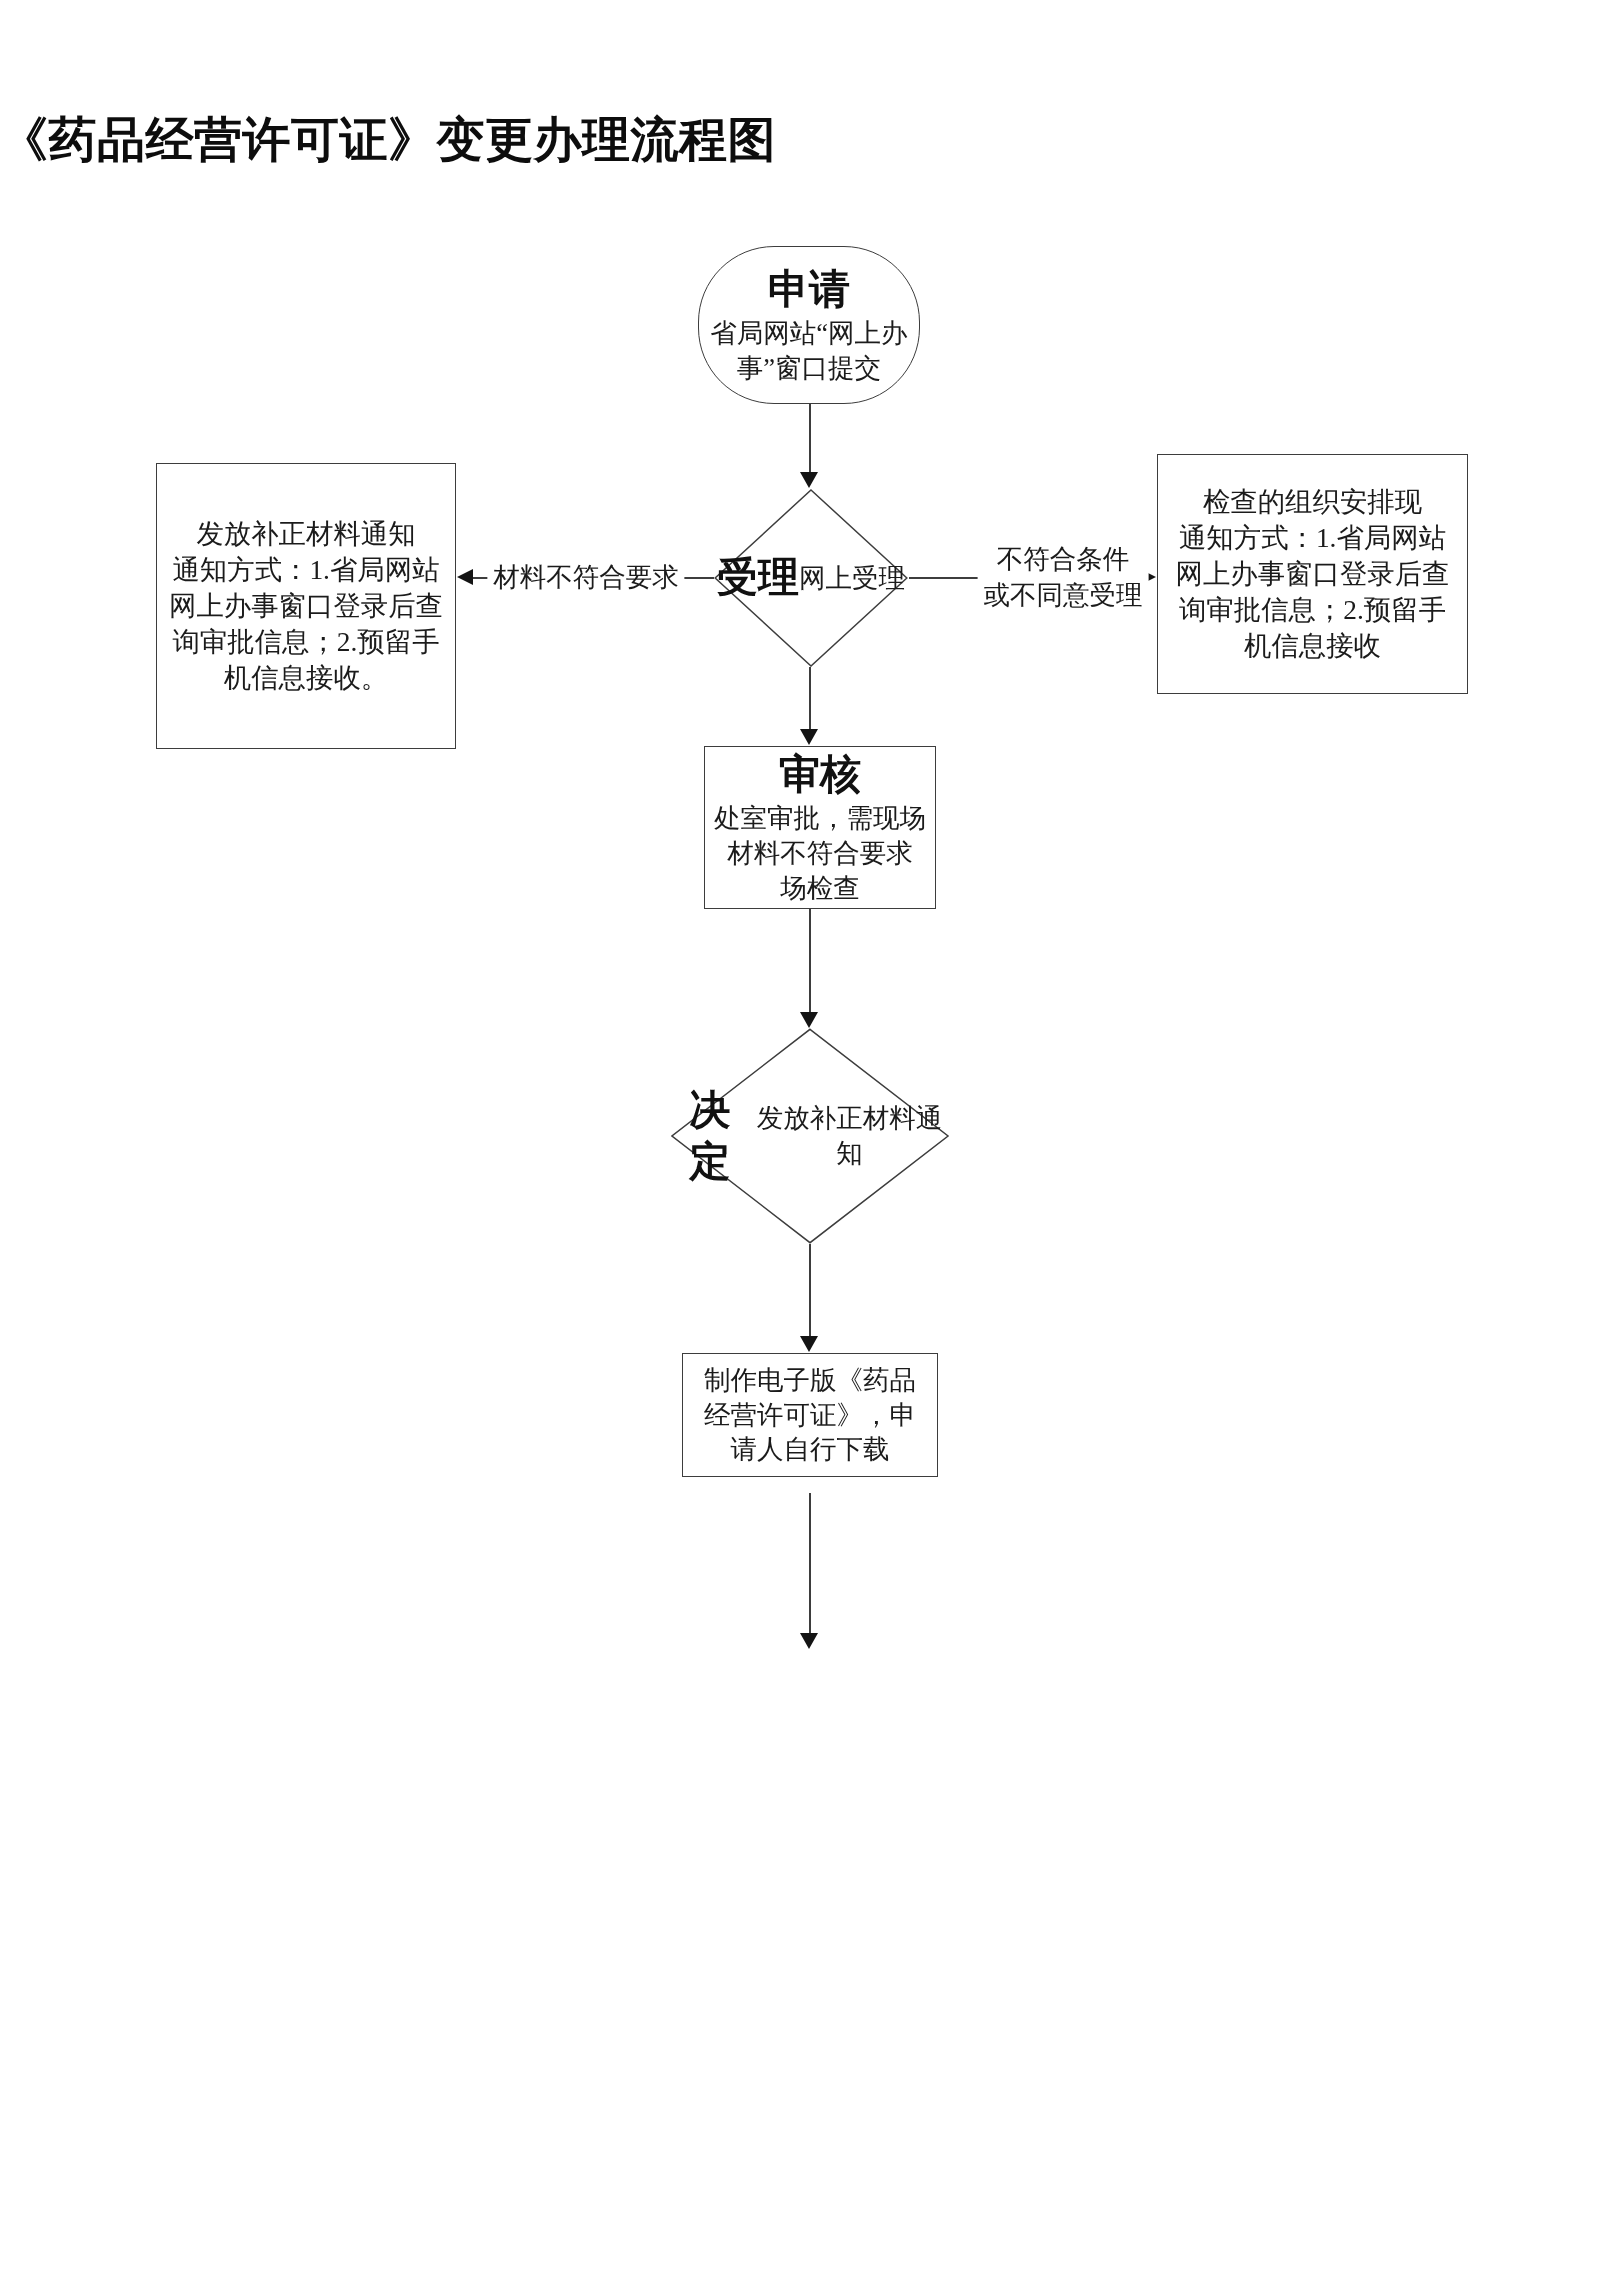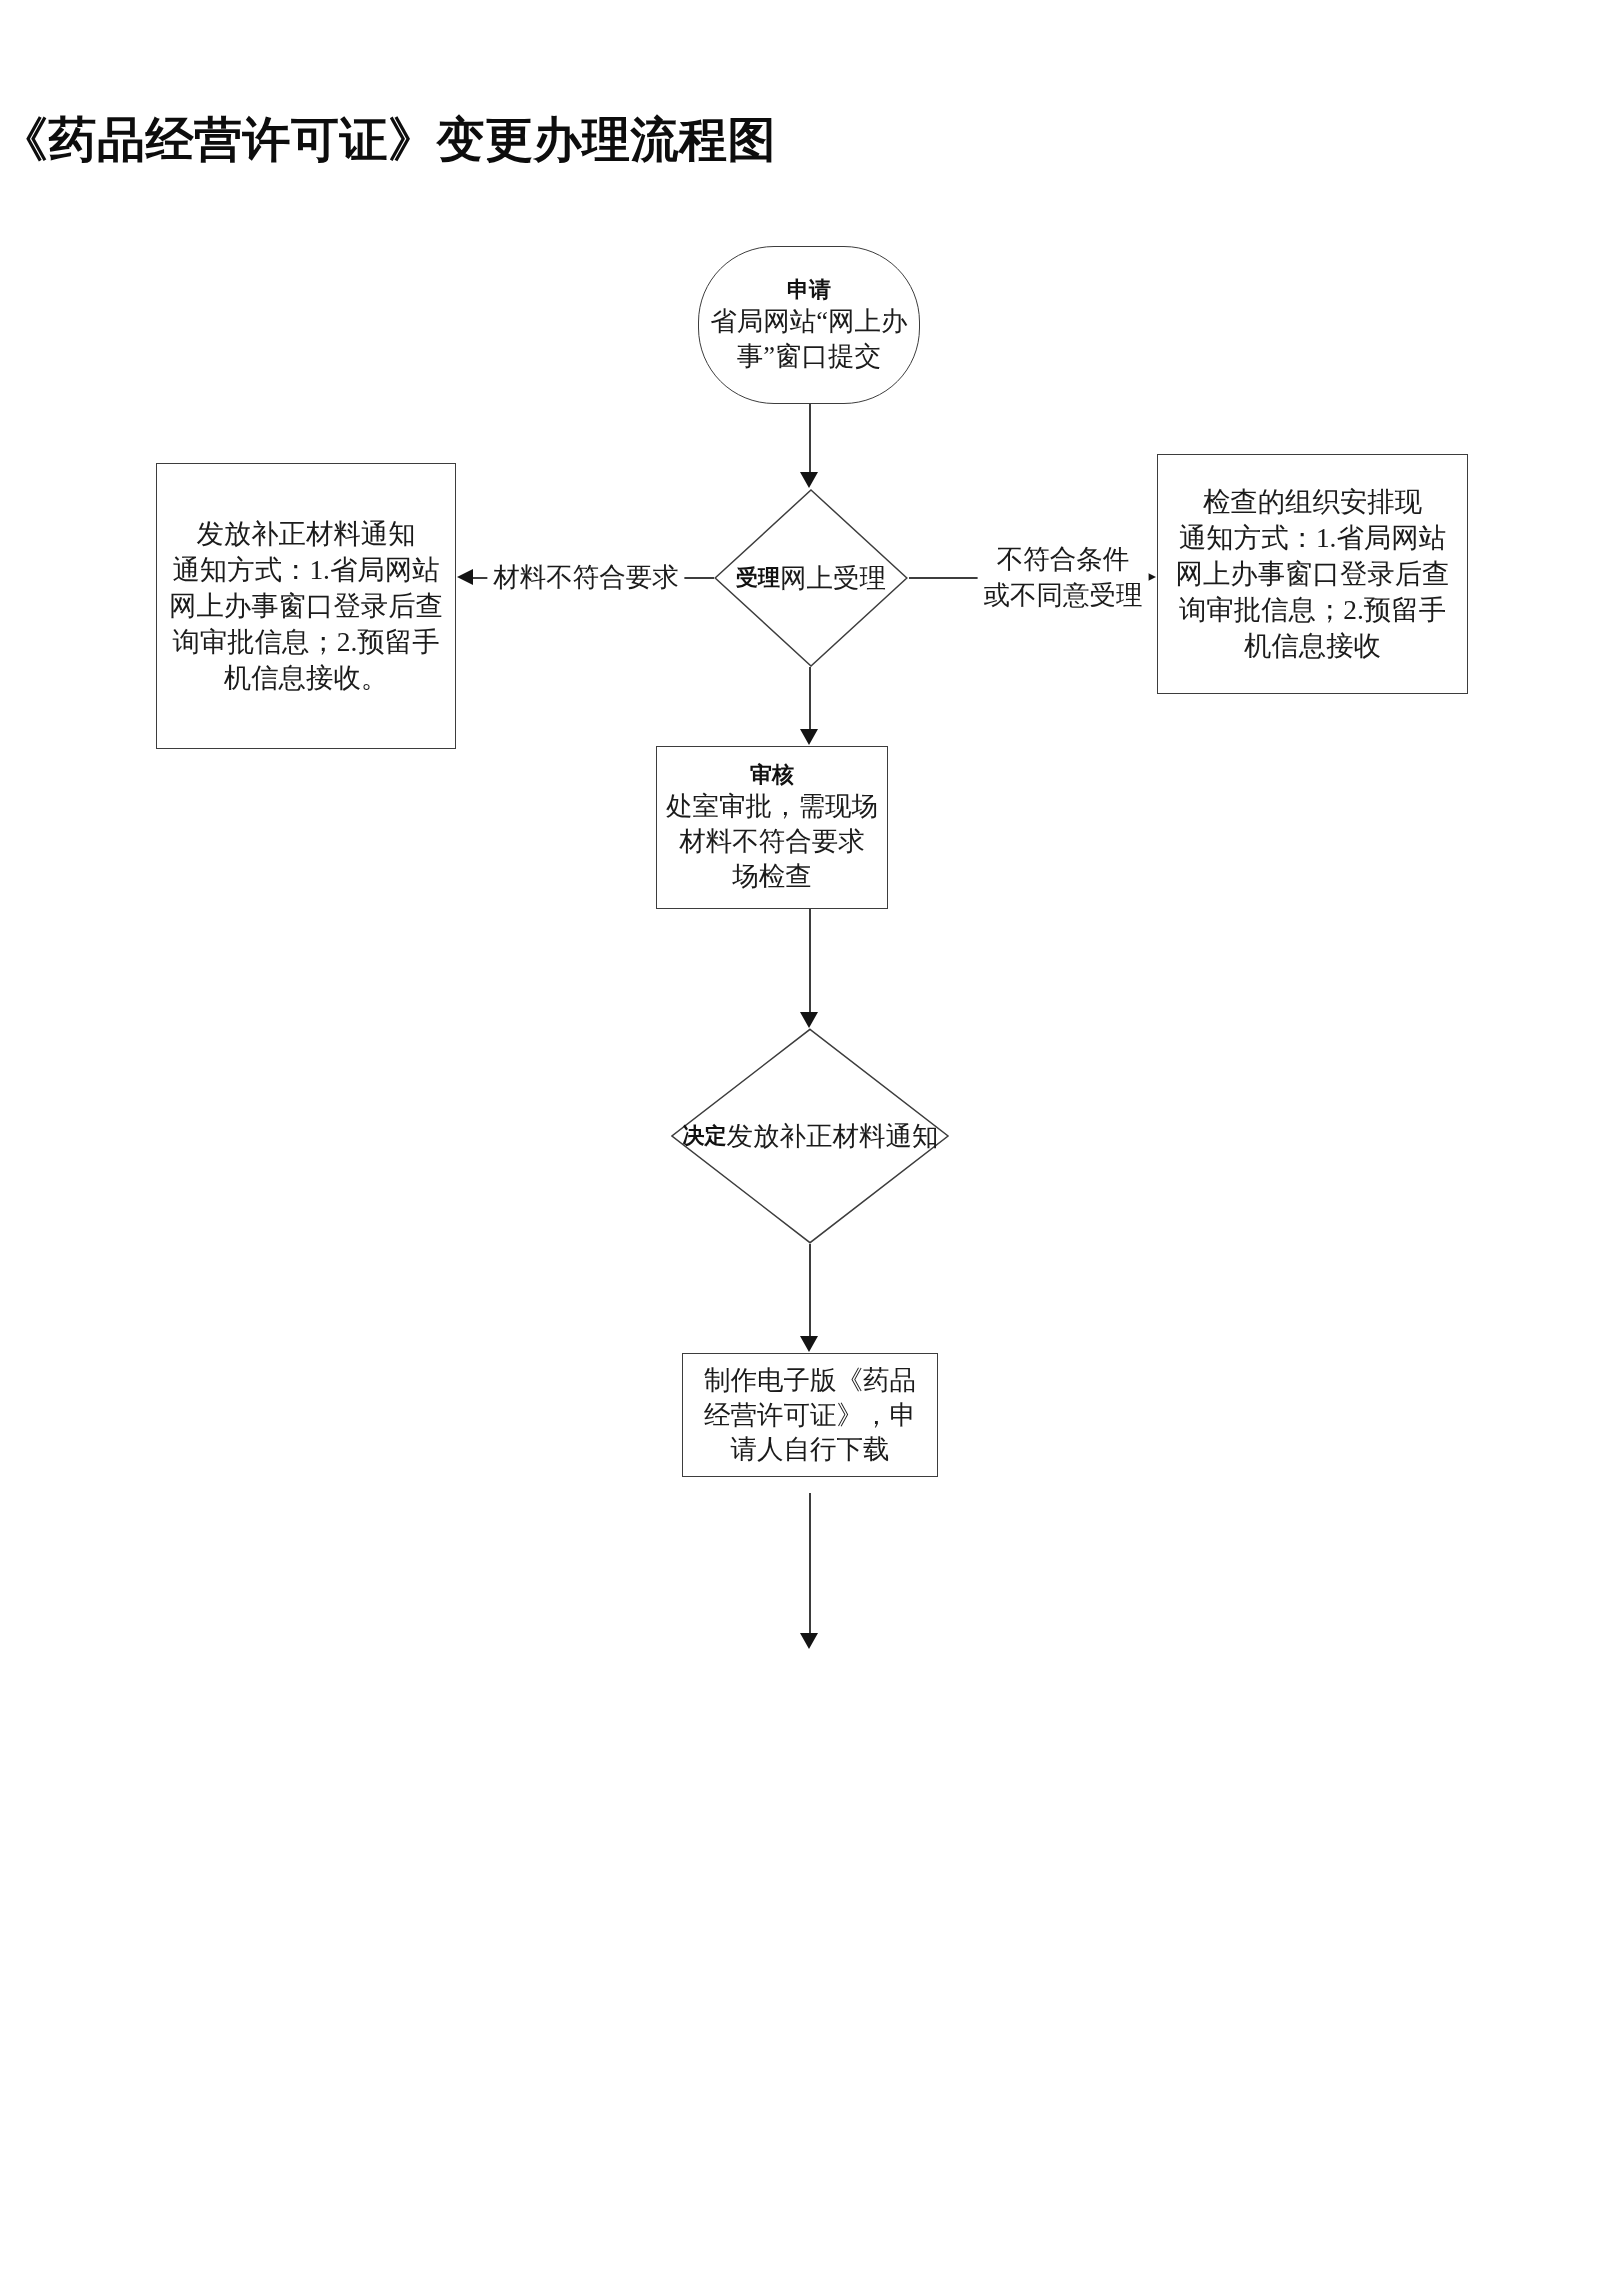--- a/index.html
+++ b/index.html
@@ -29,21 +29,21 @@
     display:flex;
     flex-direction:column;
     align-items:center;
     justify-content:center;
     text-align:center;
   }
   .stadium{border-radius:76px;}
   .stadium.small{border-radius:71px;}
   .node-heading{
     font-weight:bold;
-    font-size:22px;
+    font-size:41px;
     line-height:1.25;
     color:#111111;
   }
   .node-desc{
     font-size:26.5px;
     line-height:1.32;
     white-space:pre-line;
     color:#1b1b1b;
   }
   .node-body{
@@ -137,21 +137,21 @@
     <div class="node-body">检查的组织安排现</div>
     <div class="node-body">通知方式：1.省局网站
 网上办事窗口登录后查
 询审批信息；2.预留手
 机信息接收</div>
   </div>
 
   <div class="vline" style="left:809px;top:667px;height:63px;"></div>
   <div class="arrow-down" style="left:800px;top:729px;"></div>
 
-  <div class="shape" style="left:656px;top:746px;width:232px;height:163px;">
+  <div class="shape" style="left:704px;top:746px;width:232px;height:163px;">
     <div class="node-heading">审核</div>
     <div class="node-desc">处室审批，需现场
 材料不符合要求
 场检查</div>
   </div>
 
   <div class="vline" style="left:809px;top:909px;height:103px;"></div>
   <div class="arrow-down" style="left:800px;top:1012px;"></div>
 
   <svg class="diamond-svg" style="left:671px;top:1028px;" width="279" height="216" viewBox="0 0 285 220">

